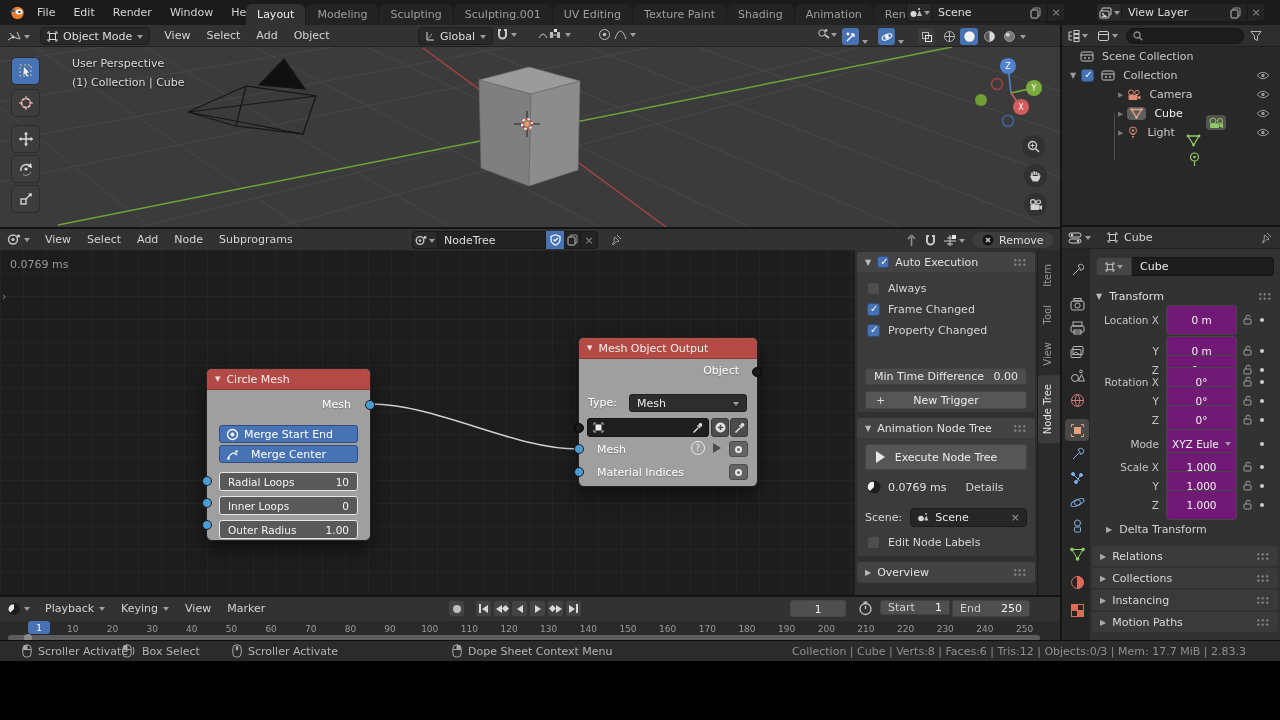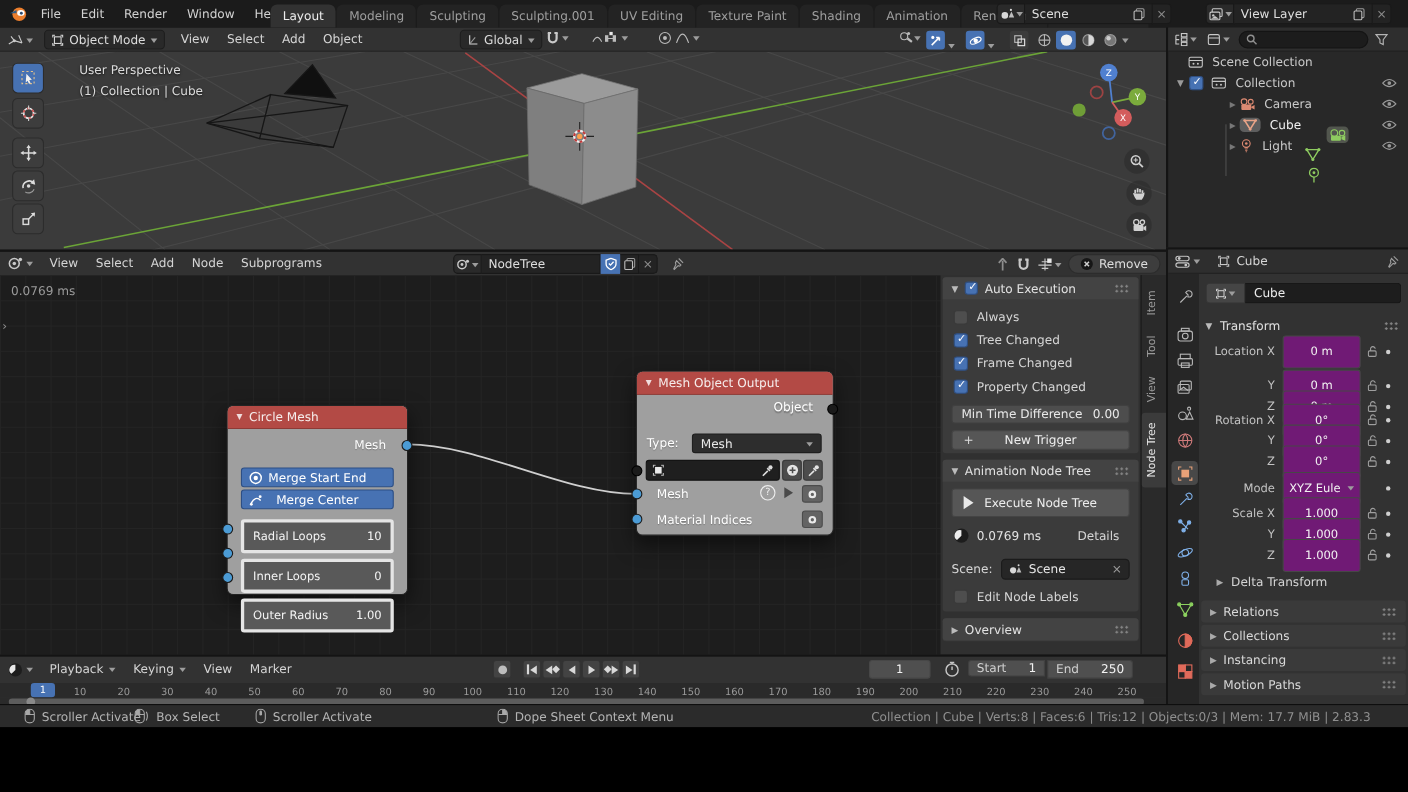--- a/index.html
+++ b/index.html
@@ -42,21 +42,21 @@
 .checked>.cb,.cb.on{background:#4772b3;background:var(--accent,#4772b3);border-color:#2f4f82}
 .checked>.cb::after,.cb.on::after{content:"✓";position:absolute;left:2px;top:-1px;color:#fff;font-size:10px}
 
 #nodehdr{left:0;top:227px;width:1060px;height:23px;background:#323232;border-top:2px solid #141414}
 #nodecanvas{left:0;top:250px;width:1060px;height:345px;background:#1d1d1d;background-image:linear-gradient(#242424 1px,transparent 1px),linear-gradient(90deg,#242424 1px,transparent 1px);background-size:23px 23px;overflow:hidden}
 .node{position:absolute;background:#9f9f9f;border:1px solid #232323;border-radius:6px;box-shadow:0 8px 18px rgba(0,0,0,.5)}
 .nhead{height:21px;background:#b34a45;background:var(--node-header,#b34a45);border-radius:5px 5px 0 0;display:flex;align-items:center;gap:6px;padding:0 8px;color:#f6edec;border-bottom:1px solid #8d3a36}
 .ntri{color:#f0dddd;font-size:7px}
 .nlabel{color:#fff;text-shadow:0 1px 1px rgba(0,0,0,.25);font-size:11px}
 .nbtn{position:absolute;left:12px;right:12px;height:18px;background:#4772b3;background:var(--accent,#4772b3);border:1px solid #2d4f85;border-radius:3px;color:#fff;display:flex;align-items:center;justify-content:center;font-size:11px}
-.nfield{position:absolute;left:12px;right:12px;height:31px;background:#595959;border:3px solid #e5e5e5;border-radius:3px;color:#f4f4f4;display:flex;align-items:center;justify-content:space-between;padding:0 8px;font-size:10.5px}
+.nfield{position:absolute;left:12px;right:12px;height:19px;background:#595959;border:1px solid #e5e5e5;border-radius:3px;color:#f4f4f4;display:flex;align-items:center;justify-content:space-between;padding:0 8px;font-size:10.5px}
 .sock{position:absolute;width:10px;height:10px;border-radius:50%;background:#4b9bd5;background:var(--socket,#4b9bd5);border:1px solid #1b1b1b}
 .sock.black{background:#1a1a1a;border-color:#000}
 .obtn{position:absolute;width:19px;height:16px;background:#636363;border:1px solid #4c4c4c;border-radius:3px;display:flex;align-items:center;justify-content:center}
 .ring{width:7px;height:7px;border:2px solid #e9e9e9;border-radius:50%}
 
 #nsidebar{left:855px;top:250px;width:182px;height:345px;background:#303030}
 .spanel{position:absolute;left:2px;right:2px;background:#3b3b3b;border-radius:3px}
 .sphead{height:20px;display:flex;align-items:center;gap:6px;padding:0 8px;background:#434343;border-radius:3px 3px 0 0;color:#e2e2e2}
 .optrow{display:flex;align-items:center;gap:8px;padding:0 10px;height:21px;color:#d6d6d6}
 .sfield{position:absolute;left:8px;right:8px;height:17px;background:#4d4d4d;border:1px solid #404040;border-radius:3px;display:flex;align-items:center;justify-content:space-between;padding:0 8px;color:#e8e8e8}
@@ -736,24 +736,20 @@
         <span class="dots"></span>
       </div>
       <div style="padding-top:6px">
 
       <div class="optrow">
           <span class="cb"></span>
           <span>Always</span>
         </div>
           <div class="optrow checked">
           <span class="cb"></span>
-          <span>Tree Changed</span>
-        </div>
-          <div class="optrow checked">
-          <span class="cb"></span>
           <span>Frame Changed</span>
         </div>
           <div class="optrow checked">
           <span class="cb"></span>
           <span>Property Changed</span>
         </div>
         </div>
       <div class="sfield" style="top:116px">
         <span>Min Time Difference</span>
         <span>0.00</span>
@@ -772,21 +768,21 @@
       <div class="sbtn" style="top:26px;height:26px">
         <span class="abs" style="left:10px;width:0;height:0;border:6px solid transparent;border-left:9px solid #e8e8e8"></span>
         <span>Execute Node Tree</span>
       </div>
       <div class="flex" style="position:absolute;top:62px;left:10px;gap:7px">
         <svg width="14" height="14" viewBox="0 0 14 14">
             <circle cx="7" cy="7" r="6.5" fill="#1d1d1d"></circle>
             <path d="M7 7 L7 2 A5 5 0 0 0 3 11Z" fill="#ededed"></path>
           </svg>
         <span style="color:#e2e2e2">0.0769 ms</span>
-        <span style="color:#d6d6d6;margin-left:26px">Details</span>
+        <span style="color:#d6d6d6;margin-left:12px">Details</span>
       </div>
       <div class="flex" style="position:absolute;top:90px;left:8px;right:8px">
         <span style="color:#d6d6d6">Scene:</span>
         <span class="flex" style="margin-left:8px;flex:1;height:19px;background:#262626;border:1px solid #1b1b1b;border-radius:4px;padding:0 6px;gap:6px">
           <svg width="12" height="11" viewBox="0 0 12 11">
               <circle cx="4" cy="6.5" r="2.8" fill="#d8d8d8"></circle>
               <path d="M7 8.5 L9.3 3.5 L11.5 8.5Z" fill="#bfbfbf"></path>
               <circle cx="9" cy="1.8" r="0.9" fill="#d8d8d8"></circle>
             </svg>
           <span style="color:#e6e6e6">Scene</span>

